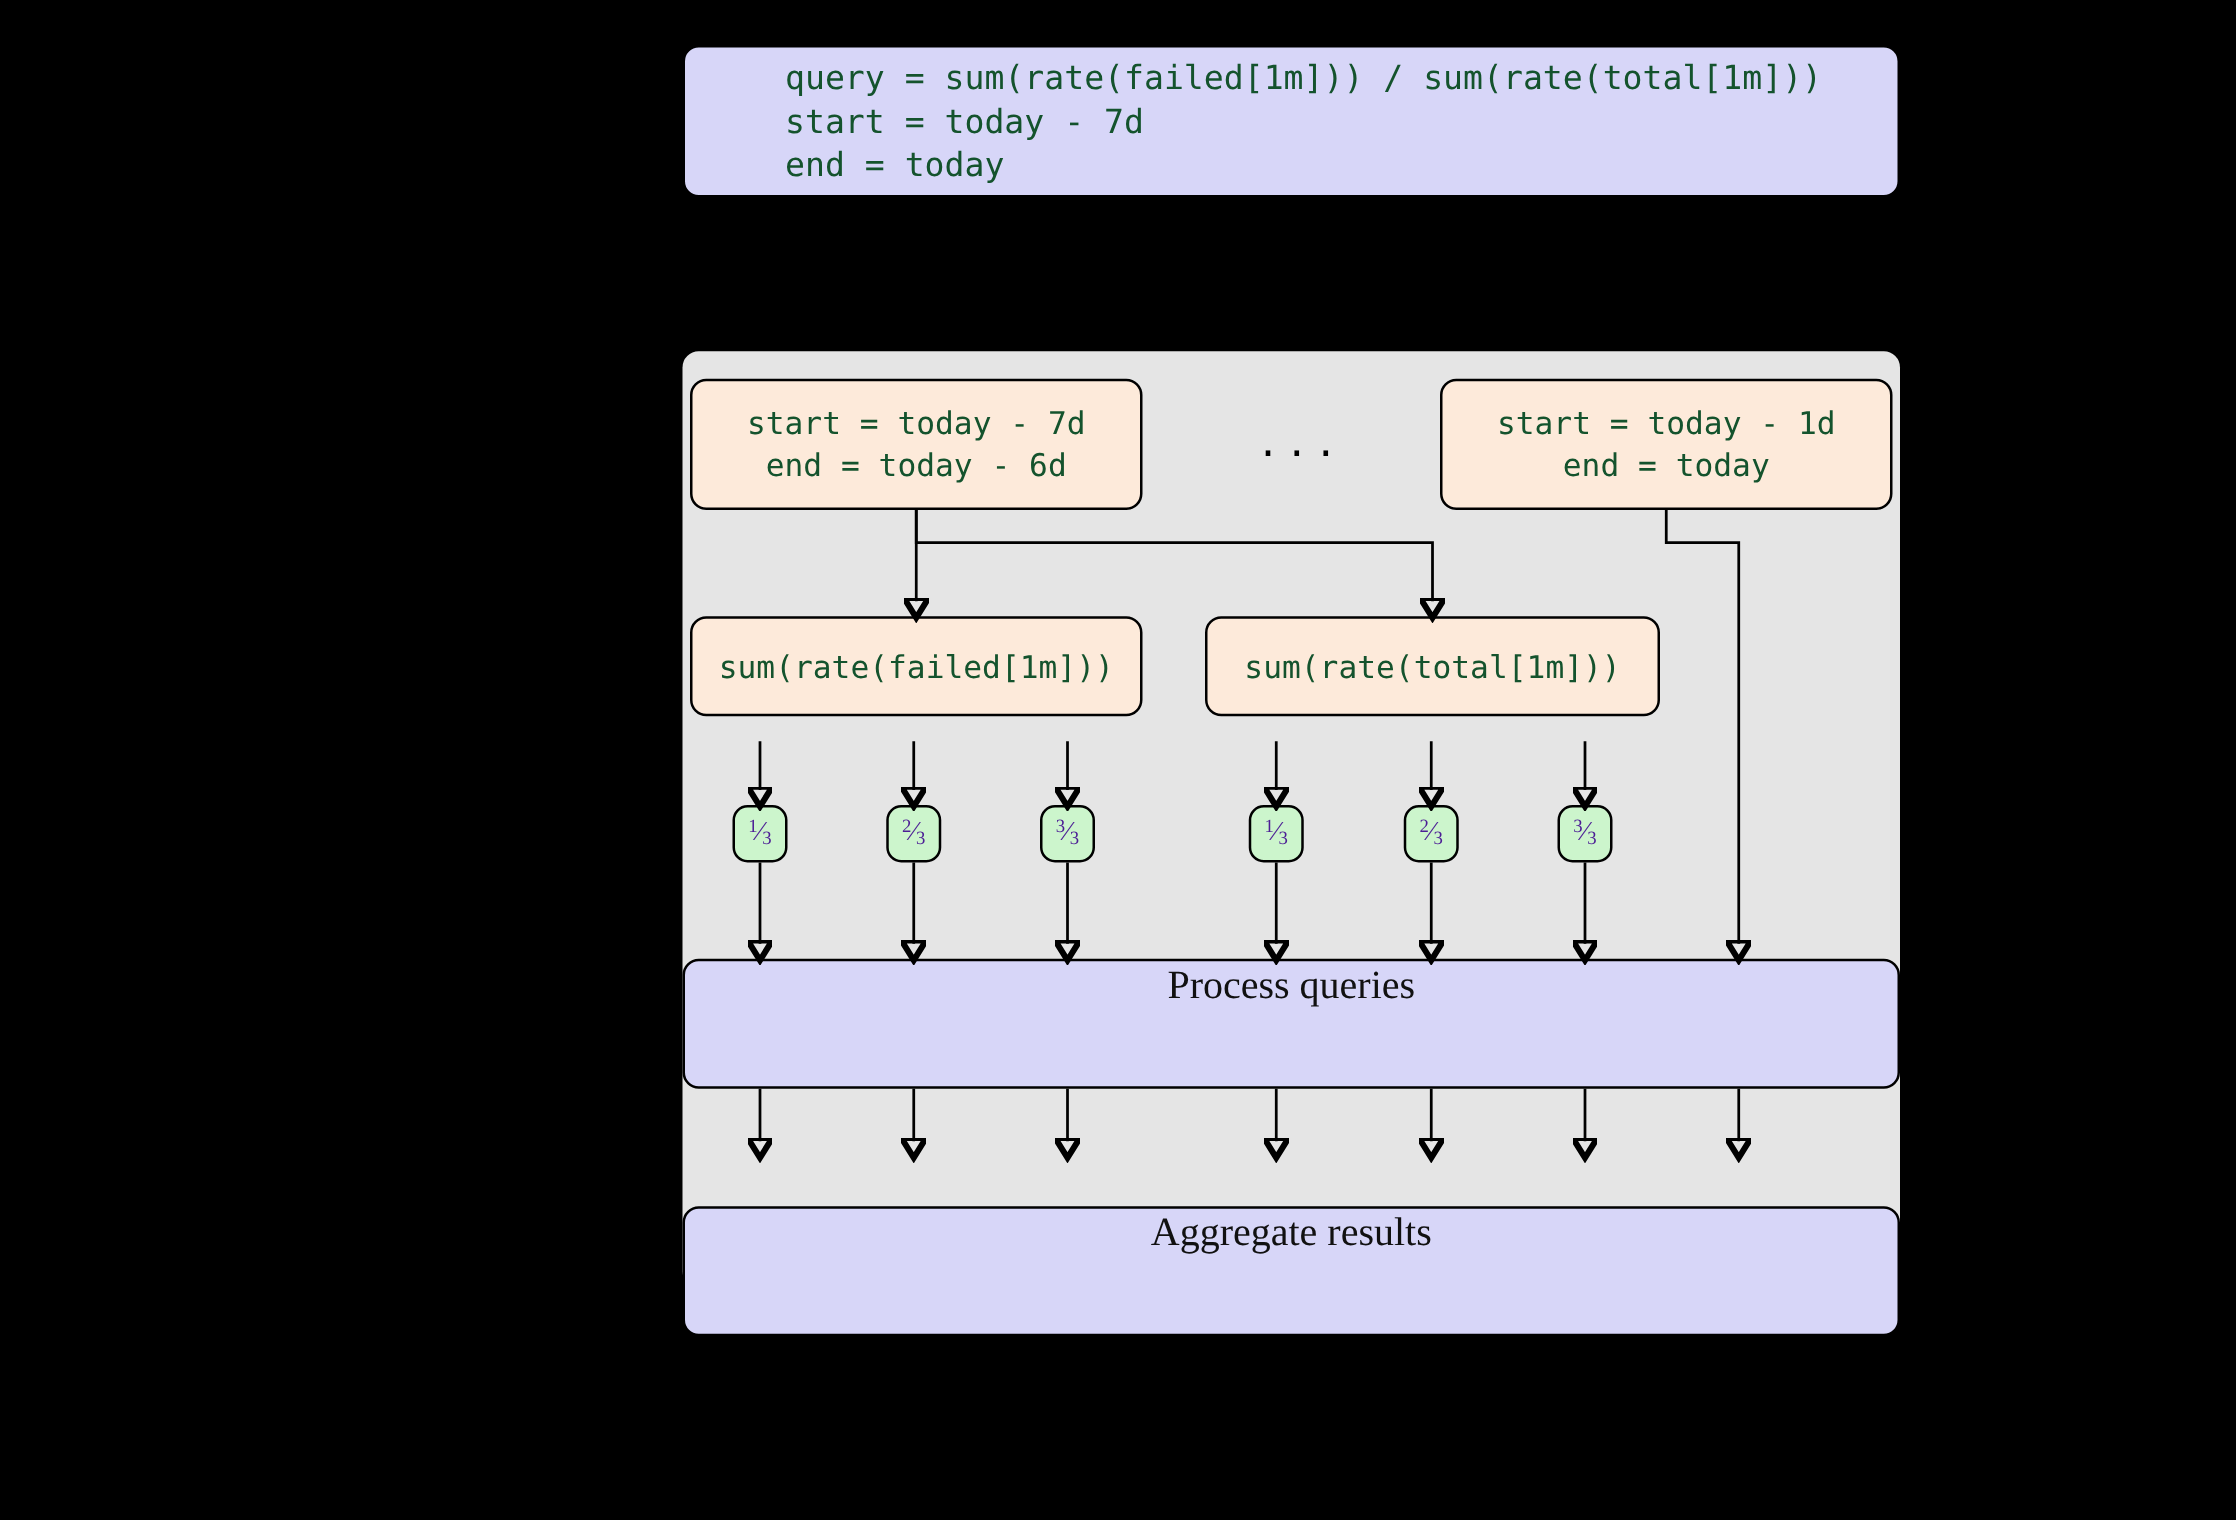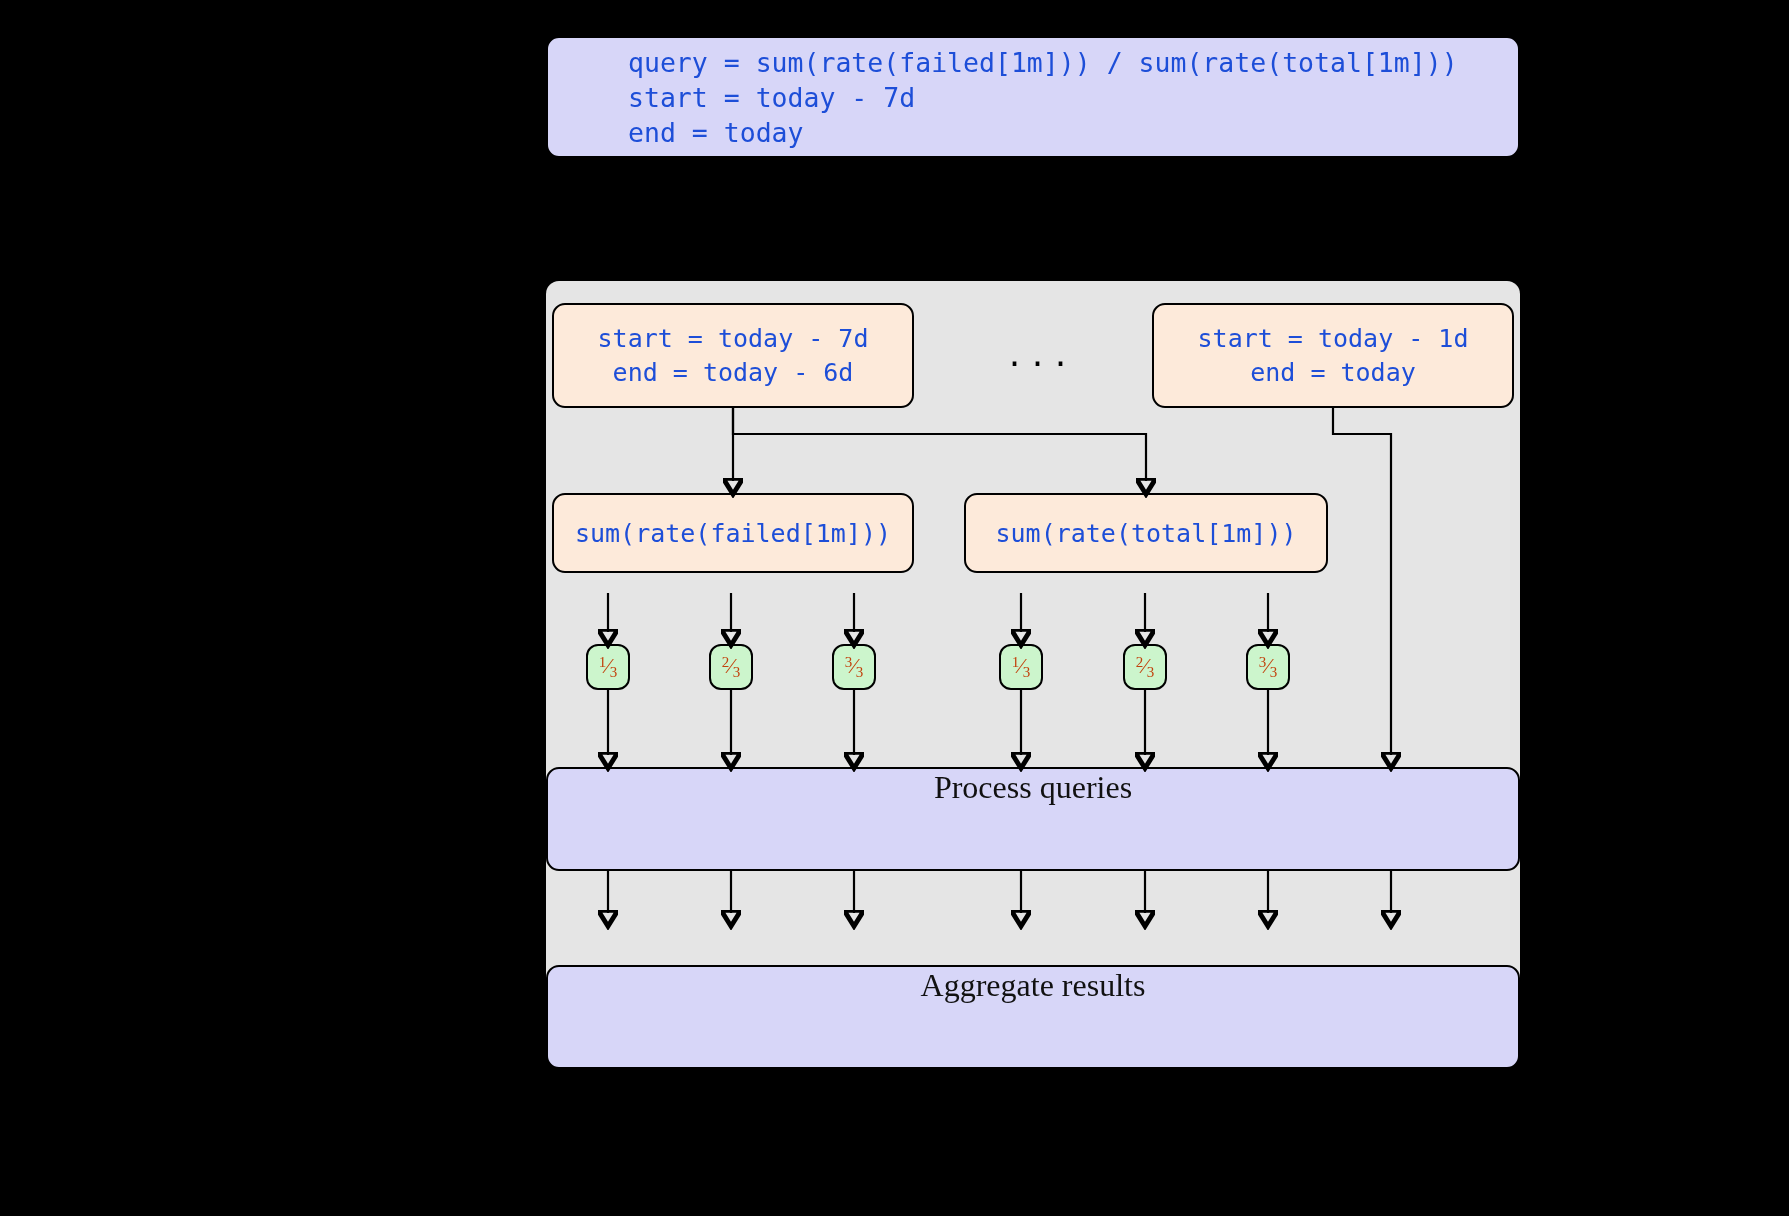--- a/index.html
+++ b/index.html
@@ -14,21 +14,21 @@
   .node{
     position:absolute;box-sizing:border-box;
     border:2.2px solid #000;
     display:flex;flex-direction:column;
     align-items:center;justify-content:center;
     text-align:center;
   }
   .mono{
     font-family:"DejaVu Sans Mono","Liberation Mono",monospace;
     letter-spacing:0px;
-    color:#1d4ed8;
+    color:#14532d;
   }
 
   
   #query-box{
     left:546px;top:36px;width:974px;height:122px;
     background:#d7d6f8;border-radius:13px;
     align-items:flex-start;justify-content:center;
     padding-left:80px;
   }
   #query-box .line{
@@ -69,21 +69,21 @@
   .subq .line{font-size:25px;white-space:pre;}
 
   
   .frac{
     background:#ccf5cc;border-radius:12px;
     width:44px;height:46px;
     justify-content:center;
   }
   .frac .fr{
     font-family:"Liberation Serif","DejaVu Serif",serif;
-    font-size:21px;line-height:1;color:#c2410c;
+    font-size:21px;line-height:1;color:#4c1d95;
     display:inline-block;
   }
   .fr .num{font-size:15px;vertical-align:0.42em;}
   .fr .sl{font-size:22px;}
   .fr .den{font-size:15px;vertical-align:-0.22em;}
 
   
   .stage-box{
     background:#d7d6f8;border-radius:13px;
     left:546px;width:974px;height:104px;

